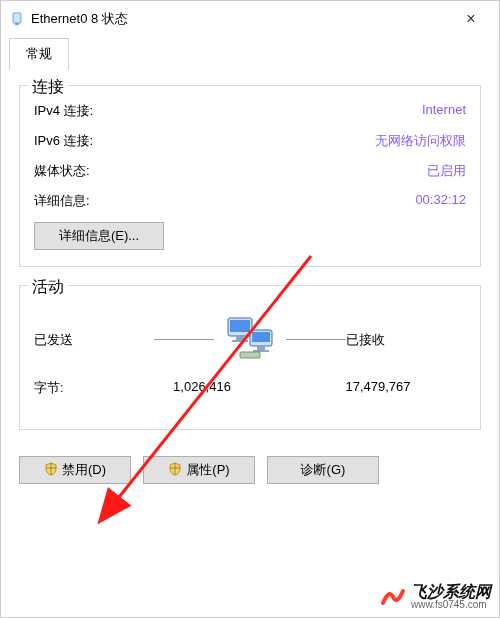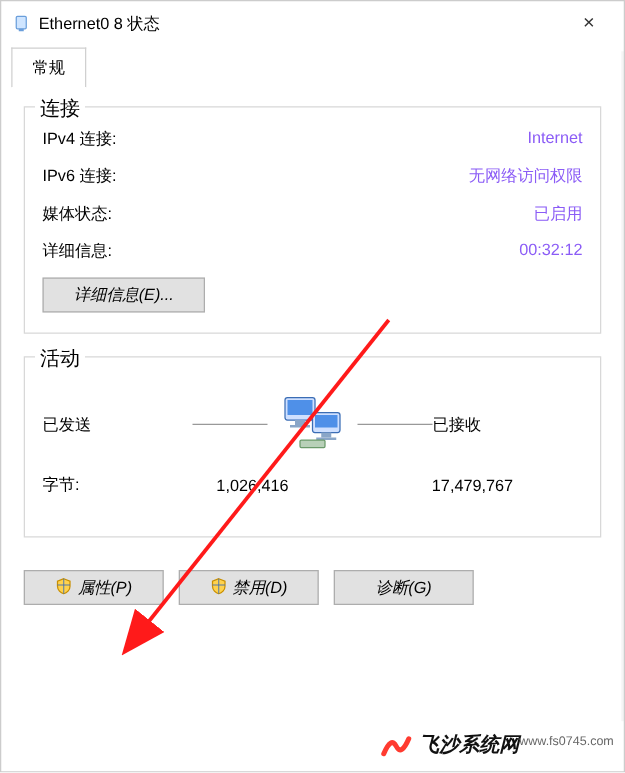--- a/index.html
+++ b/index.html
@@ -20,44 +20,44 @@
   .content { padding: 14px 18px 10px 18px; font-size: 13px; color: #000; }
 
   
   .group { border: 1px solid #d8d8d8; border-radius: 0; padding: 10px 14px 16px 14px; margin-bottom: 18px; position: relative; }
   .group > .legend { position: absolute; top: -9px; left: 8px; background: #fff; padding: 0 4px; font-size: 16px; }
 
   .row { display: flex; justify-content: space-between; padding: 6px 0; }
   .row .label { color: #000; }
   .row .value { color: #8b5cf6; }
 
-  .btn { display: inline-flex; align-items: center; justify-content: center; gap: 4px; height: 28px; padding: 0 12px; background: #e1e1e1; border: 1px solid #adadad; font-size: 13px; cursor: default; font-style: italic; }
+  .btn { display: inline-flex; align-items: center; justify-content: center; gap: 4px; height: 28px; padding: 0 12px; background: #e1e1e1; border: 1px solid #adadad; font-size: 13px; cursor: default; }
 
   .details-btn { width: 130px; margin-top: 6px; }
 
   
   .activity-row { display: flex; align-items: center; justify-content: space-between; margin: 20px 0 12px 0; }
   .activity-side { width: 120px; font-size: 13px; }
   .activity-line { flex: 1; height: 1px; background: #999; }
   .activity-icon { margin: 0 8px; }
 
-  .bytes-row { display: flex; align-items: center; margin-top: 16px; }
+  .bytes-row { display: flex; margin-top: 16px; }
   .bytes-label { width: 80px; }
   .bytes-val { flex: 1; text-align: center; }
 
   .footer-btns { display: flex; gap: 12px; margin-top: 26px; }
   .footer-btns .btn { width: 112px; }
 
   
   .arrow-svg { position: absolute; left: 0; top: 0; pointer-events: none; }
 
   
   .watermark { position: absolute; right: 8px; bottom: 6px; display: flex; align-items: center; gap: 4px;}
   .wm-icon { width: 28px; height: 28px; display:inline-block; }
-  .wm-text { display: flex; flex-direction: row; line-height: 1; }
+  .wm-text { display: flex; flex-direction: column; line-height: 1; }
   .wm-main { font-size: 16px; font-weight: bold; color: #111; font-style: italic;}
   .wm-sub { font-size: 10px; color: #666; }
 
   .right-scroll-indicator { position:absolute; right:0; top:40px; bottom:40px; width:2px; background: rgba(0,0,0,0.04);}
 </style>
 </head>
 <body>
 
 <div class="window">
 
@@ -132,30 +132,30 @@
     </div>
 
     <div class="footer-btns">
       <div class="btn">
         <span>
           <svg width="14" height="14" viewBox="0 0 14 14">
             <path d="M7 1 L12 3 V7 C12 10 9.5 12.5 7 13 C4.5 12.5 2 10 2 7 V3 Z" fill="#ffd24d" stroke="#c98f00"></path>
             <path d="M7 1 L7 13 M2 6 H12" stroke="#3b6db5" stroke-width="0.7"></path>
           </svg>
         </span>
-        <span>属性(P)</span>
+        <span>禁用(D)</span>
       </div>
       <div class="btn">
         <span>
           <svg width="14" height="14" viewBox="0 0 14 14">
             <path d="M7 1 L12 3 V7 C12 10 9.5 12.5 7 13 C4.5 12.5 2 10 2 7 V3 Z" fill="#ffd24d" stroke="#c98f00"></path>
             <path d="M7 1 L7 13 M2 6 H12" stroke="#3b6db5" stroke-width="0.7"></path>
           </svg>
         </span>
-        <span>禁用(D)</span>
+        <span>属性(P)</span>
       </div>
       <div class="btn">
         <span>诊断(G)</span>
       </div>
     </div>
 
   </div>
 
   <svg class="arrow-svg" width="500" height="618">
     <defs>

